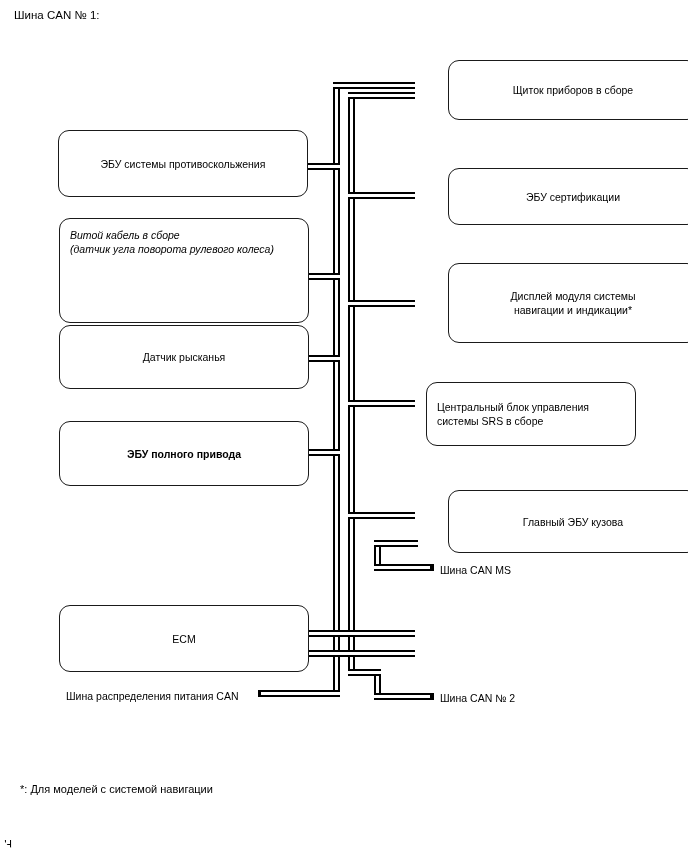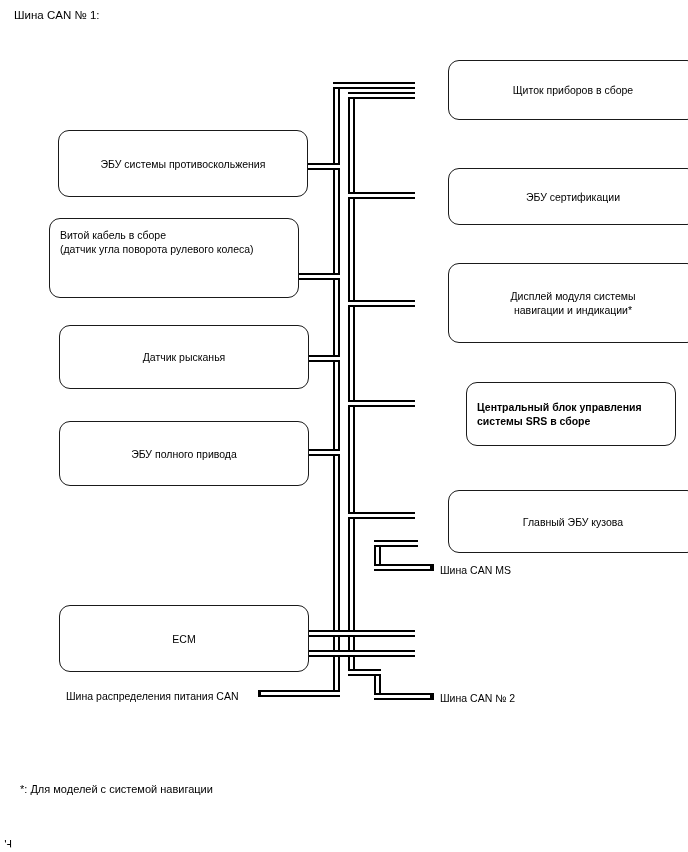--- a/index.html
+++ b/index.html
@@ -148,51 +148,51 @@
 
   <div class="bus bus-v" style="left:374px; top:669px; height:31px;"></div>
   <div class="bus bus-h" style="left:348px; top:669px; width:33px;"></div>
   <div class="bus bus-h" style="left:374px; top:693px; width:60px;"></div>
   <div class="bus-cap" style="left:430px; top:693px; width:4px; height:7px;"></div>
 
   <div class="ecu-box align-center" style="left:24px; top:130px; width:250px; height:67px;">
     <span class="ecu-label">ЭБУ системы противоскольжения</span>
   </div>
 
-  <div class="ecu-box align-topleft" style="left:15px; top:218px; width:250px; height:80px;">
+  <div class="ecu-box align-topleft" style="left:25px; top:218px; width:250px; height:105px;font-style:italic;">
     <span class="ecu-label">Витой кабель в сборе
 (датчик угла поворота рулевого колеса)</span>
   </div>
 
   <div class="ecu-box align-center" style="left:25px; top:325px; width:250px; height:64px;">
     <span class="ecu-label">Датчик рысканья</span>
   </div>
 
-  <div class="ecu-box align-center" style="left:25px; top:421px; width:250px; height:65px;">
+  <div class="ecu-box align-center" style="left:25px; top:421px; width:250px; height:65px;font-weight:bold;">
     <span class="ecu-label">ЭБУ полного привода</span>
   </div>
 
   <div class="ecu-box align-center" style="left:25px; top:605px; width:250px; height:67px;">
     <span class="ecu-label">ECM</span>
   </div>
 
   <div class="ecu-box align-center" style="left:414px; top:60px; width:250px; height:60px;">
     <span class="ecu-label">Щиток приборов в сборе</span>
   </div>
 
   <div class="ecu-box align-center" style="left:414px; top:168px; width:250px; height:57px;">
     <span class="ecu-label">ЭБУ сертификации</span>
   </div>
 
   <div class="ecu-box align-center" style="left:414px; top:263px; width:250px; height:80px;">
     <span class="ecu-label">Дисплей модуля системы
 навигации и индикации*</span>
   </div>
 
-  <div class="ecu-box align-left" style="left:432px; top:382px; width:210px; height:64px;font-weight:bold;">
+  <div class="ecu-box align-left" style="left:392px; top:382px; width:210px; height:64px;">
     <span class="ecu-label">Центральный блок управления
 системы SRS в сборе</span>
   </div>
 
   <div class="ecu-box align-center" style="left:414px; top:490px; width:250px; height:63px;">
     <span class="ecu-label">Главный ЭБУ кузова</span>
   </div>
 
 
   <div class="bus-label" style="left:440px; top:564px;">Шина CAN MS</div>

